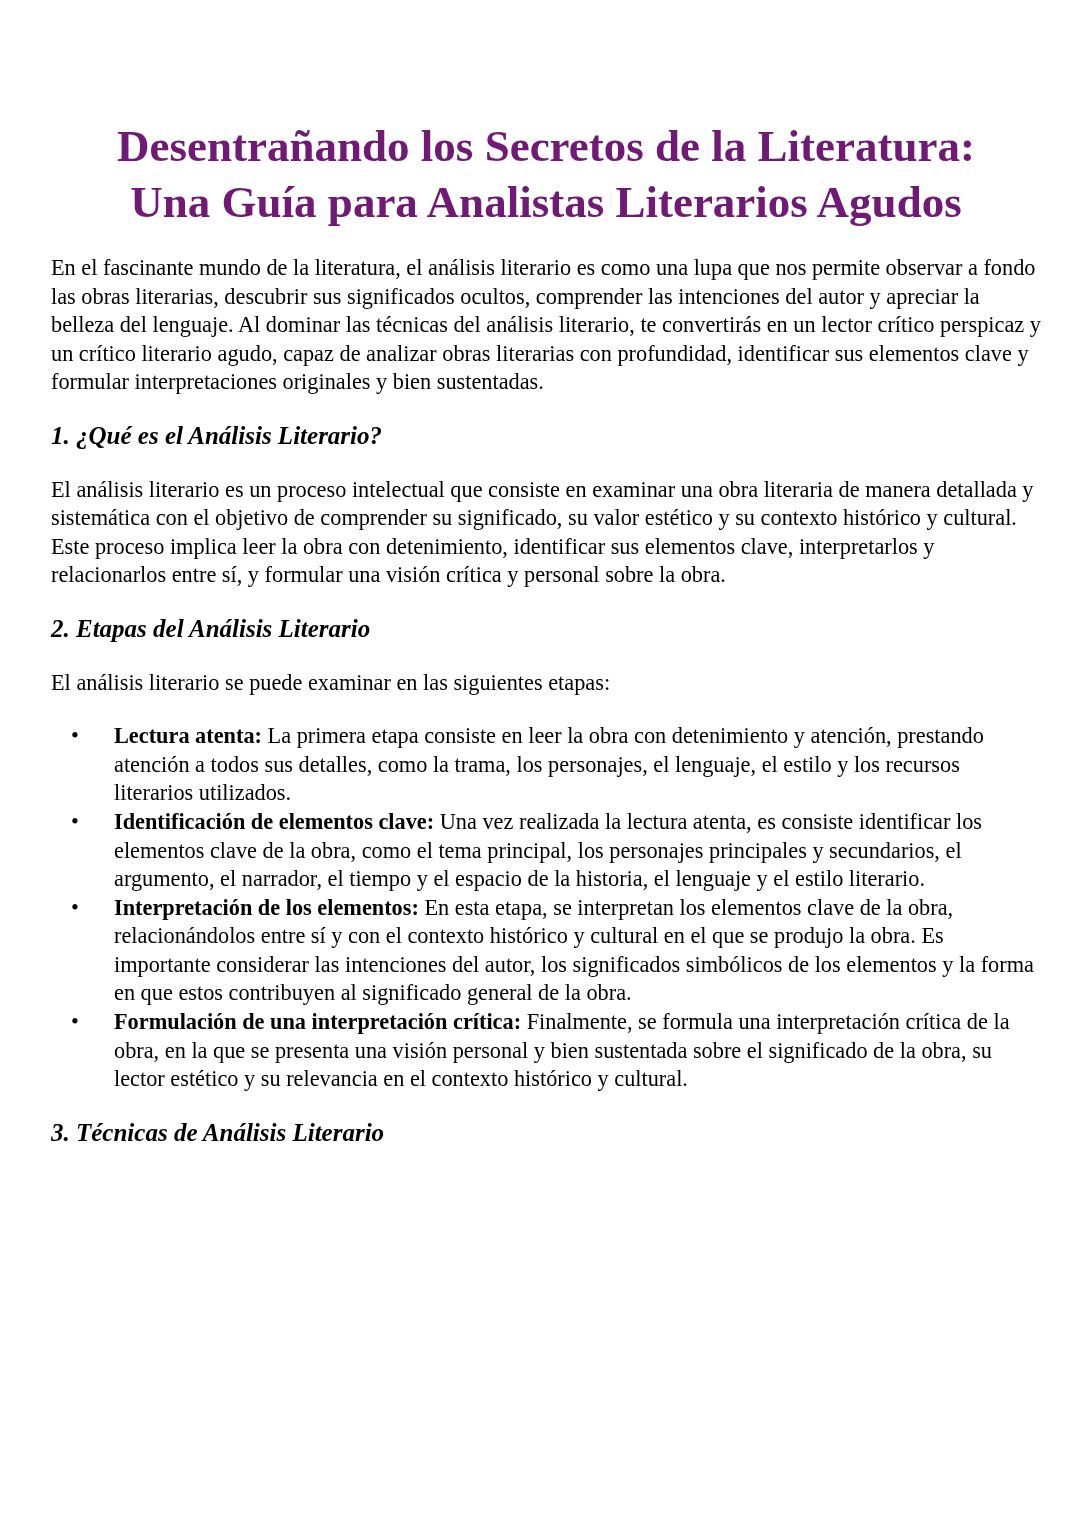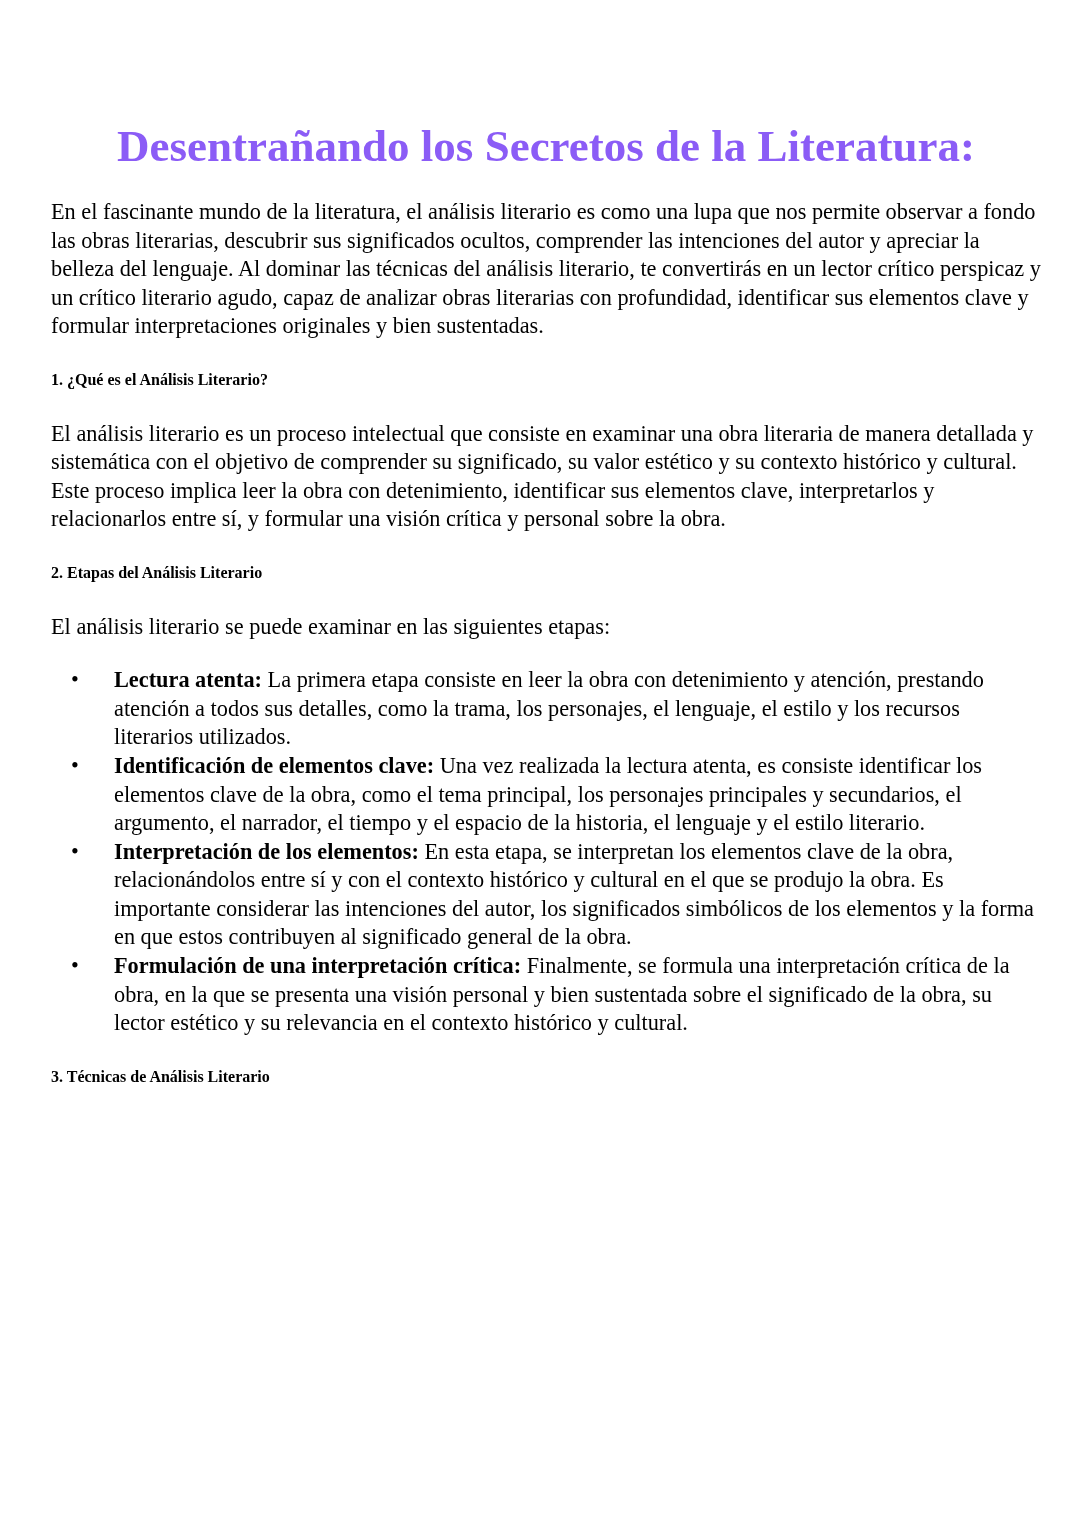--- a/index.html
+++ b/index.html
@@ -5,35 +5,36 @@
     html, body { margin: 0; padding: 0; background: #ffffff; }
     body { width: 1080px; height: 1528px; overflow: hidden; position: relative; }
     .page {
       position: absolute; left: 51px; top: 118px; width: 990px;
       font-family: "Liberation Serif", "DejaVu Serif", serif;
       color: #000; font-size: 22.3px; line-height: 28.6px;
     }
     h1 {
       margin: 0 0 24px 0; text-align: center;
       font-size: 45px; line-height: 56px; font-weight: bold;
-      color: #8b5cf6; letter-spacing: 0px;
+      color: #701a75; letter-spacing: 0px;
     }
     p { margin: 12px 0 25px 0; }
-    h2 { margin: 0 0 25px 0; font-size: 16px; line-height: 28.6px; font-weight: bold; }
+    h2 { margin: 0 0 25px 0; font-size: 25px; line-height: 28.6px; font-weight: bold; font-style: italic; }
     ul { margin: 0 0 25px 0; padding-left: 63px; list-style: none; }
     ul li { position: relative; margin: 0; }
     ul li .bullet { position: absolute; left: -43px; top: 0; }
     ul li b { font-weight: bold; }
   </style>
 </head>
 <body>
 
 <div class="page">
   <h1>
     <span>Desentrañando los Secretos de la Literatura:</span><br>
+    <span>Una Guía para Analistas Literarios Agudos</span>
   </h1>
 
   <p>En el fascinante mundo de la literatura, el análisis literario es como una lupa que nos permite observar a fondo las obras literarias, descubrir sus significados ocultos, comprender las intenciones del autor y apreciar la belleza del lenguaje. Al dominar las técnicas del análisis literario, te convertirás en un lector crítico perspicaz y un crítico literario agudo, capaz de analizar obras literarias con profundidad, identificar sus elementos clave y formular interpretaciones originales y bien sustentadas.</p>
 
   <h2>1. ¿Qué es el Análisis Literario?</h2>
   <p>El análisis literario es un proceso intelectual que consiste en examinar una obra literaria de manera detallada y sistemática con el objetivo de comprender su significado, su valor estético y su contexto histórico y cultural. Este proceso implica leer la obra con detenimiento, identificar sus elementos clave, interpretarlos y relacionarlos entre sí, y formular una visión crítica y personal sobre la obra.</p>
 
   <h2>2. Etapas del Análisis Literario</h2>
   <p>El análisis literario se puede examinar en las siguientes etapas:</p>
 

